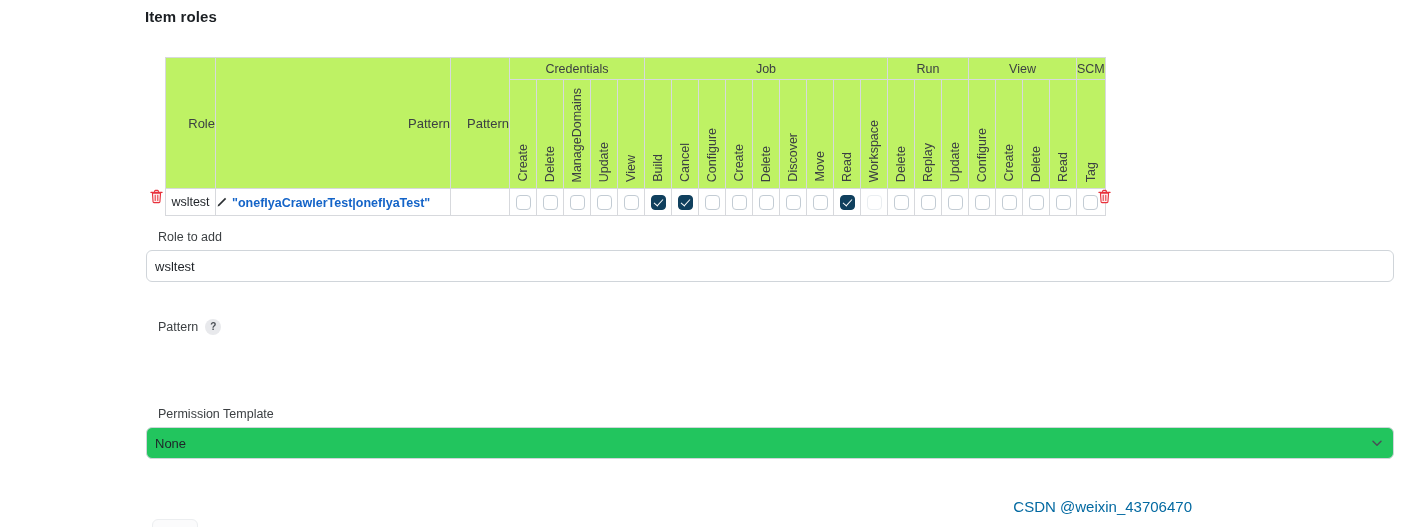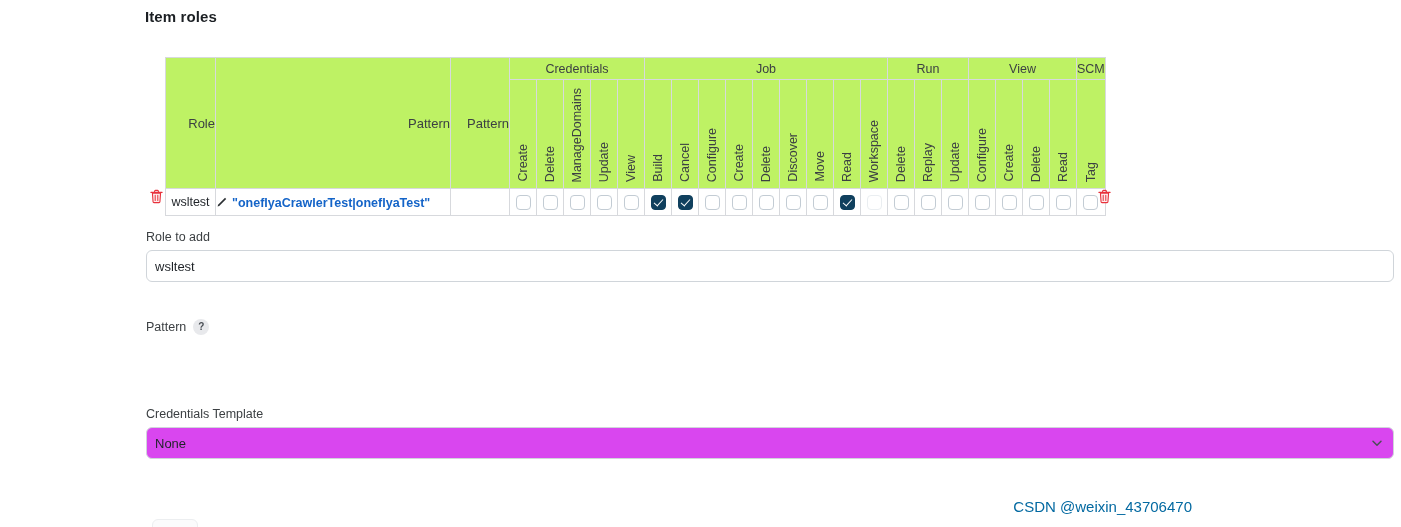--- a/index.html
+++ b/index.html
@@ -141,21 +141,21 @@
     width:13px;height:15px;
   }
   .trash-left{left:150px;top:189px;}
   .trash-right{left:1098px;top:189px;}
 
   
   .field{position:absolute;left:146px;}
   .field-label{
     font-size:12.5px;color:#3c4043;
     margin-bottom:6px;
-    display:flex;align-items:center;gap:7px;
+    display:flex;align-items:center;gap:7px;margin-left:12px;
   }
   .help-badge{
     display:inline-flex;align-items:center;justify-content:center;
     width:16px;height:16px;border-radius:50%;
     background:#e8e9ec;color:#4a4f55;
     font-size:10px;font-weight:bold;
     line-height:1;
   }
   .text-input{
     width:1248px;height:32px;
@@ -167,21 +167,21 @@
     font-size:13px;
     color:#1f2328;
     padding:0 8px;
     outline:none;
   }
   .select-box{
     width:1248px;height:32px;
     box-sizing:border-box;
     border:1px solid #d0d5da;
     border-radius:6px;
-    background:#d946ef;
+    background:#22c55e;
     font-size:13px;
     color:#1f2328;
     padding:0 8px;
     display:flex;align-items:center;justify-content:space-between;
   }
   .chev{width:12px;height:12px;flex:0 0 auto;margin-right:2px;}
 
   
   .bottom-btn{
     position:absolute;left:152px;top:519px;
@@ -351,21 +351,21 @@
 
   <div class="field" style="top:319px;">
     <div class="field-label">
       <span>Pattern</span>
       <span class="help-badge">?</span>
     </div>
   </div>
 
   <div class="field" style="top:407px;">
     <div class="field-label">
-      <span>Credentials Template</span>
+      <span>Permission Template</span>
     </div>
     <div class="select-box">
       <span>None</span>
       <svg class="chev" viewBox="0 0 12 12" aria-hidden="true">
         <path d="M2 4.3l4 4 4-4" stroke="#4a4f55" stroke-width="1.5" fill="none" stroke-linecap="round" stroke-linejoin="round"></path>
       </svg>
     </div>
   </div>
 
   <div class="bottom-btn"></div>

